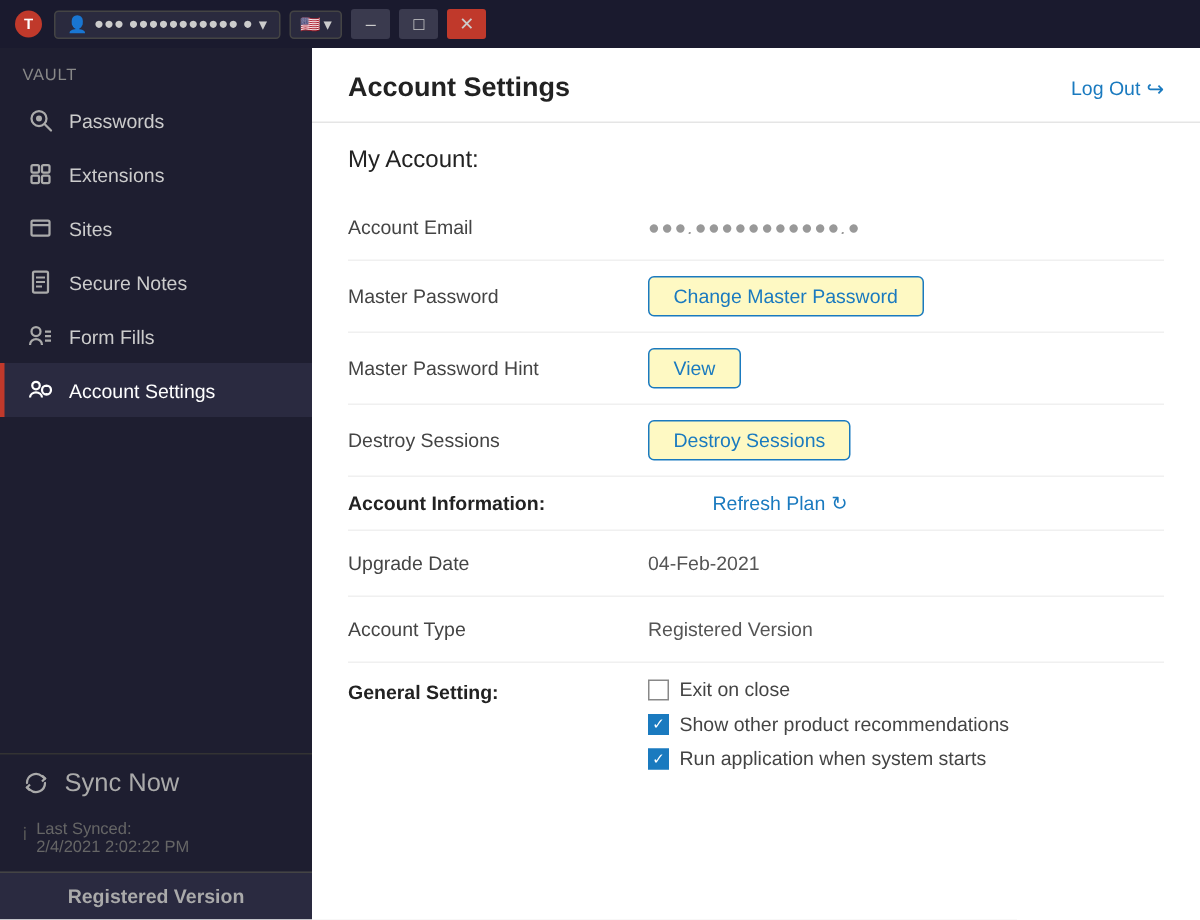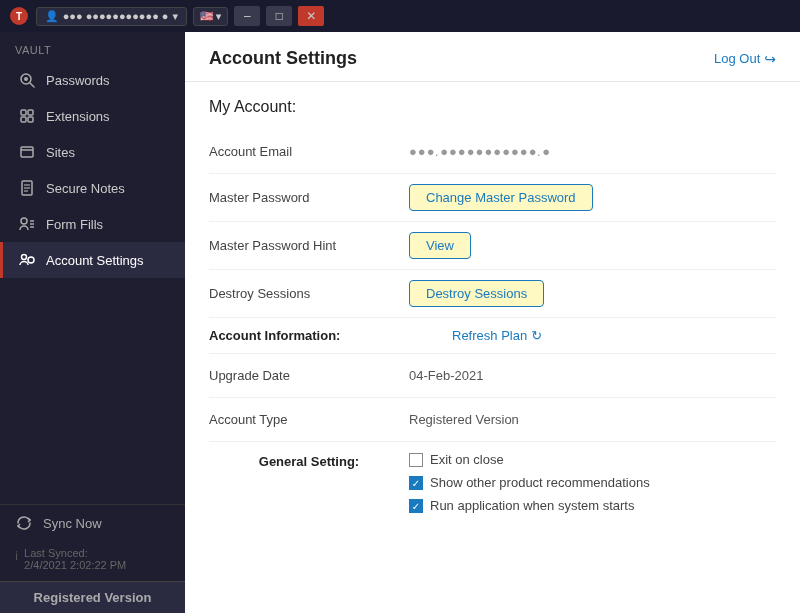--- a/index.html
+++ b/index.html
@@ -61,21 +61,21 @@
 
     
     .main-layout {
       display: flex;
       flex: 1;
       overflow: hidden;
     }
 
     
     .sidebar {
-      width: 185px;
+      width: 208px;
       background: #1e1e30;
       display: flex;
       flex-direction: column;
       flex-shrink: 0;
     }
     .sidebar-section-label {
       color: #888;
       font-size: 11px;
       text-transform: uppercase;
       padding: 12px 15px 6px;
@@ -105,21 +105,21 @@
     .sidebar-bottom {
       border-top: 1px solid #333;
     }
     .sidebar-bottom-item {
       display: flex;
       align-items: center;
       padding: 9px 15px;
       color: #aaa;
       cursor: pointer;
       gap: 10px;
-      font-size: 13px;
+      font-size: 17px;
     }
     .last-synced {
       padding: 6px 15px 10px;
       color: #666;
       font-size: 11px;
       display: flex; align-items: flex-start; gap: 6px;
     }
     .registered-bar {
       background: #2a2a40;
       color: #aaa;
@@ -228,21 +228,20 @@
       align-items: flex-start;
       padding: 10px 0;
     }
     .general-label {
       width: 200px;
       font-weight: 700;
       font-size: 13px;
       color: #222;
       flex-shrink: 0;
       padding-top: 2px;
-      text-align: center;
     }
     .checkboxes-col {
       display: flex;
       flex-direction: column;
       gap: 8px;
     }
     .checkbox-row {
       display: flex;
       align-items: flex-end;
       gap: 7px;

